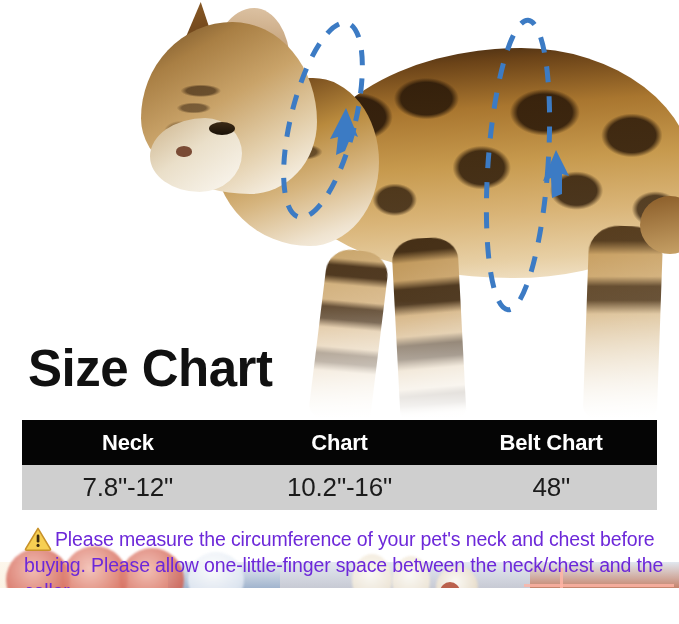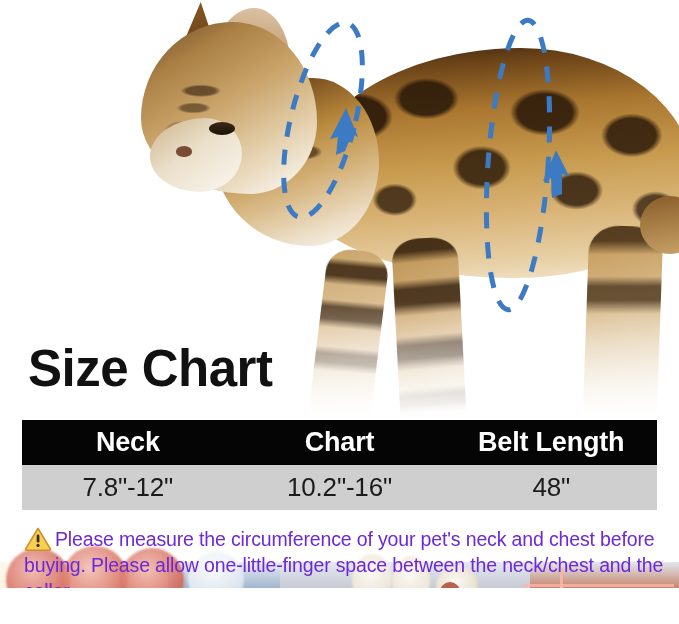--- a/index.html
+++ b/index.html
@@ -155,21 +155,21 @@
     position:absolute; left:22px; top:420px; width:635px;
   }
   .table-row { display:flex; width:100%; }
   .table-row.head { background:#050505; height:45px; }
   .table-row.body { background:#cfcfcf; height:45px; }
   .cell {
     flex:1 1 0; display:flex; align-items:center; justify-content:center;
     text-align:center;
   }
   .table-row.head .cell {
-    color:#ffffff; font-size:27px; font-weight:700; letter-spacing:-.2px;
+    color:#ffffff; font-size:22px; font-weight:700; letter-spacing:-.2px;
   }
   .table-row.body .cell {
     color:#1b1b1b; font-size:26px; font-weight:400; letter-spacing:-.2px;
   }
 
   
   .note-area {
     position:absolute; left:0; top:512px; width:679px; height:112px;
     overflow:hidden;
   }
@@ -225,21 +225,21 @@
       </g>
     </svg>
   </div>
 
   <div class="size-title">Size Chart</div>
 
   <div class="size-table">
     <div class="table-row head">
       <div class="cell">Neck</div>
       <div class="cell">Chart</div>
-      <div class="cell">Belt Length</div>
+      <div class="cell">Belt Chart</div>
     </div>
     <div class="table-row body">
       <div class="cell">7.8"-12"</div>
       <div class="cell">10.2"-16"</div>
       <div class="cell">48"</div>
     </div>
   </div>
 
   <div class="note-area">
     <div class="note-bg">

